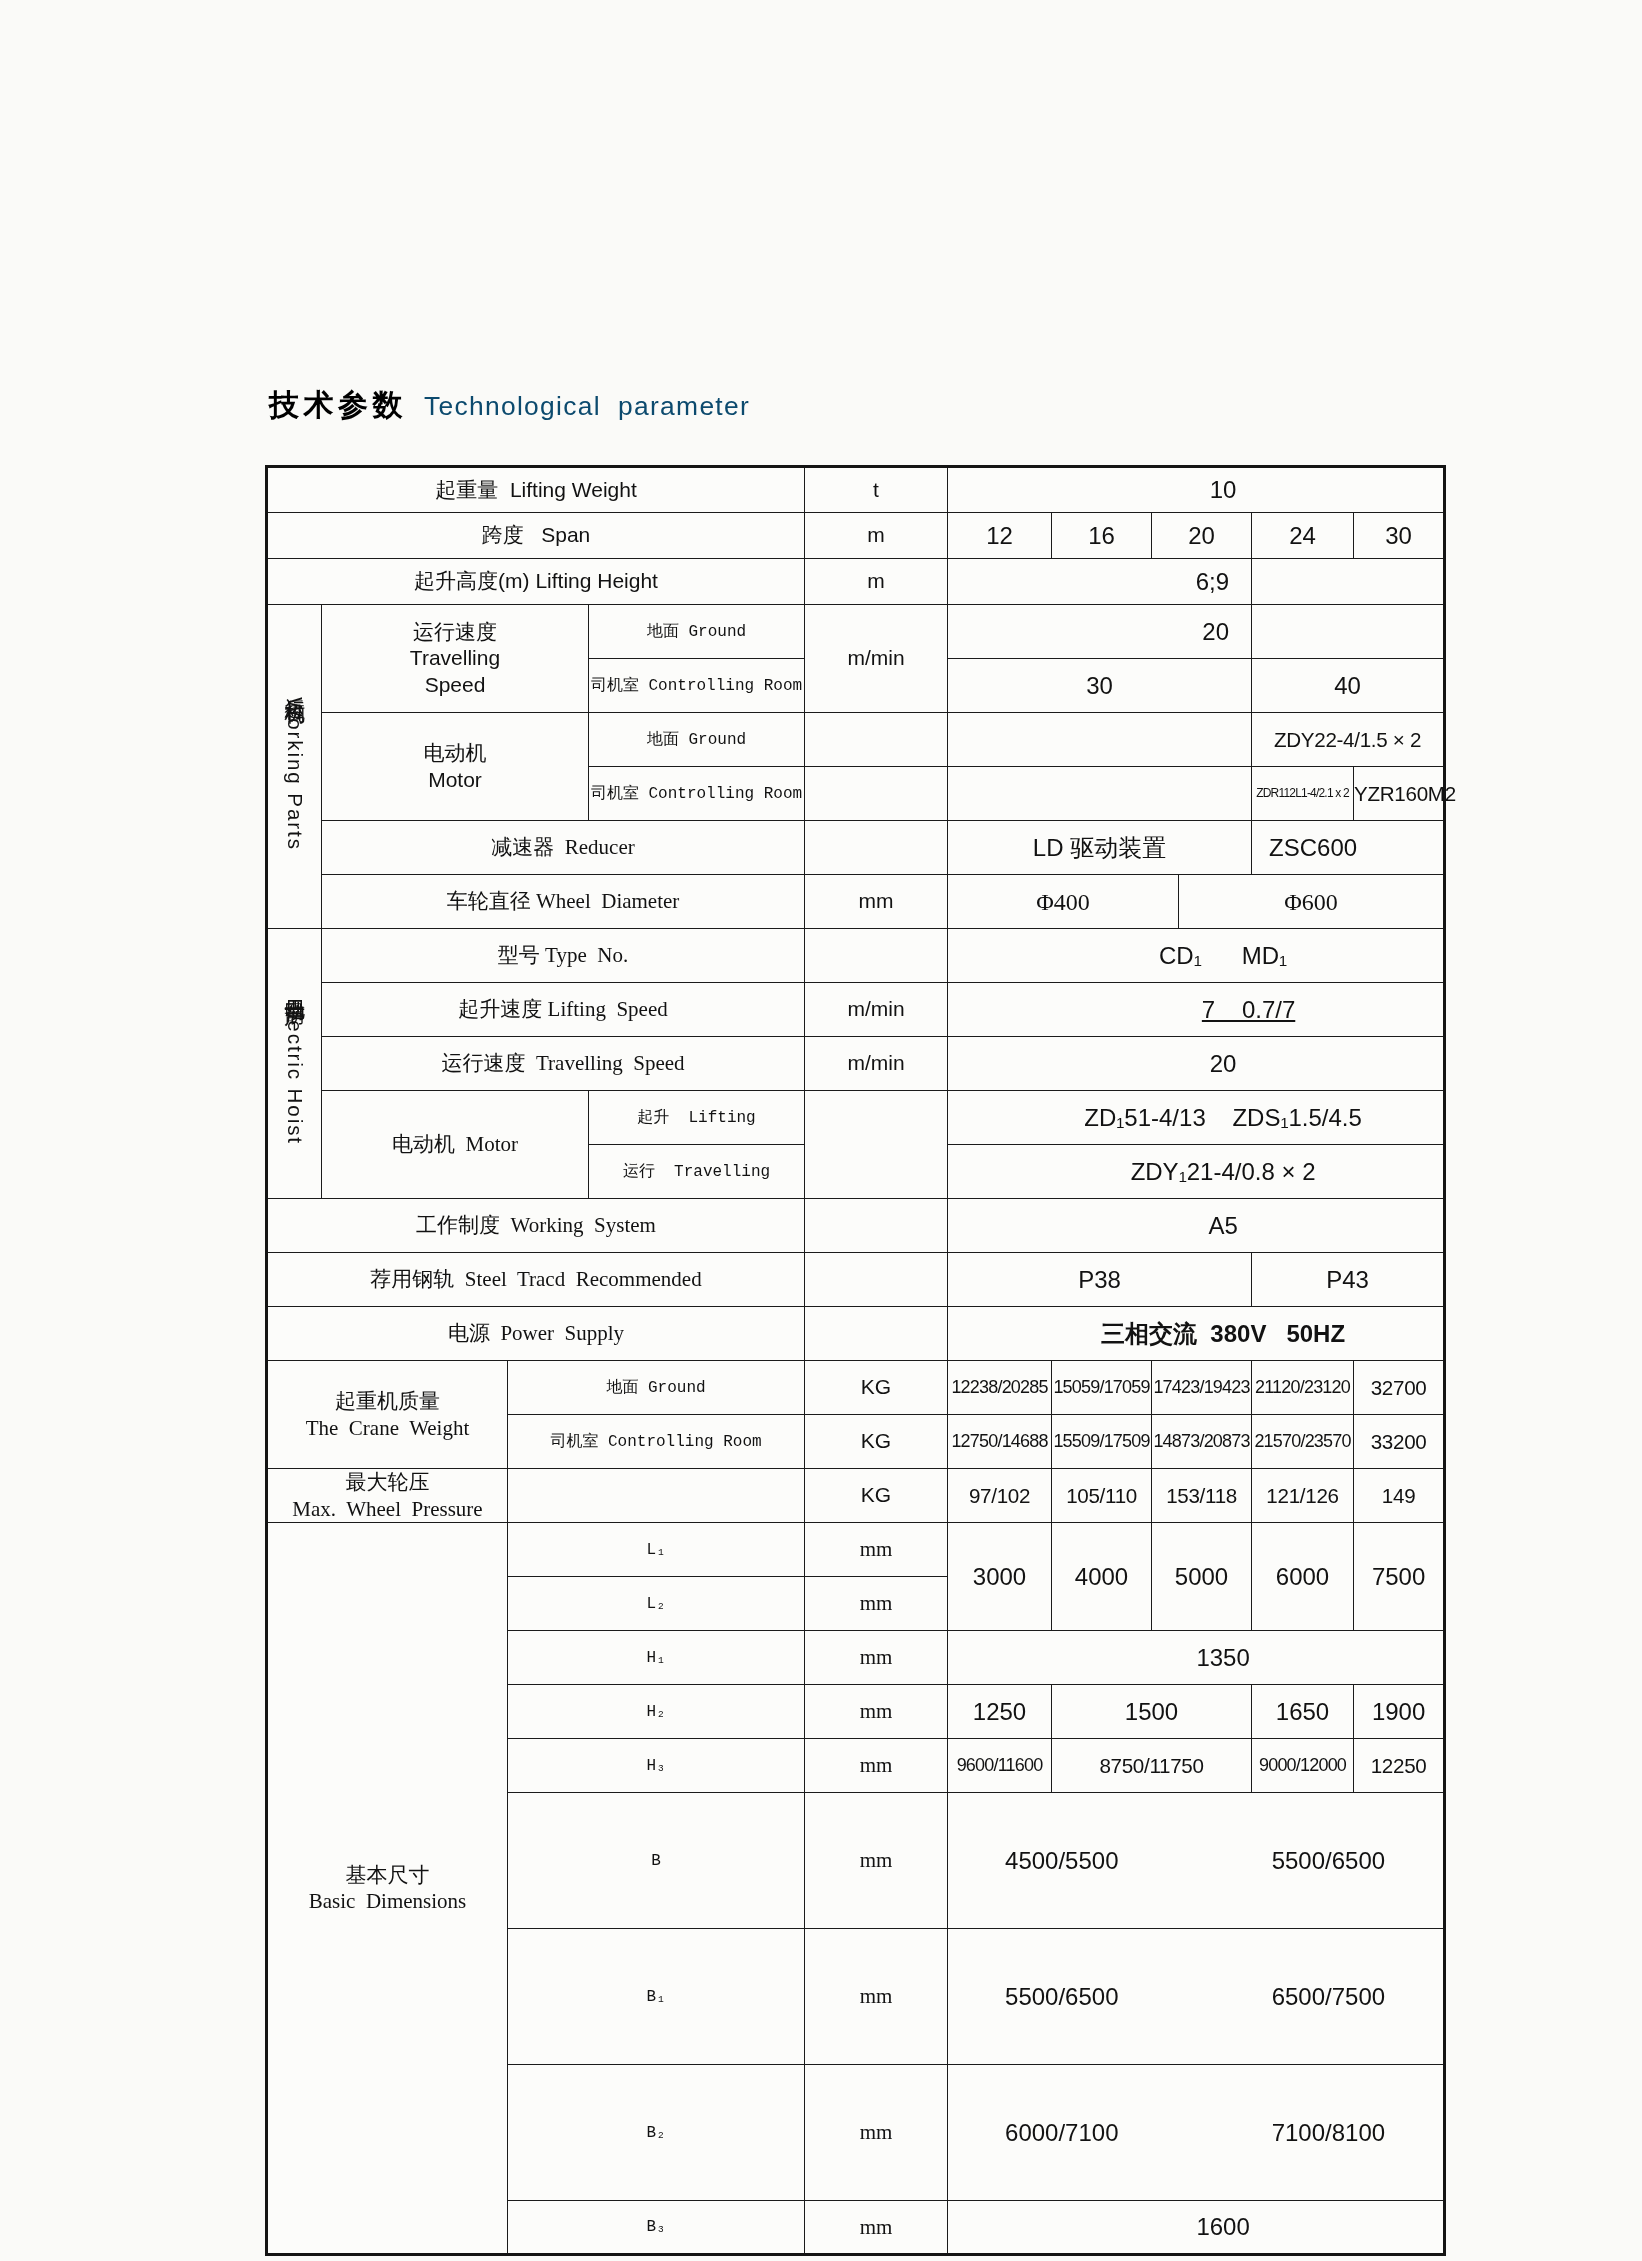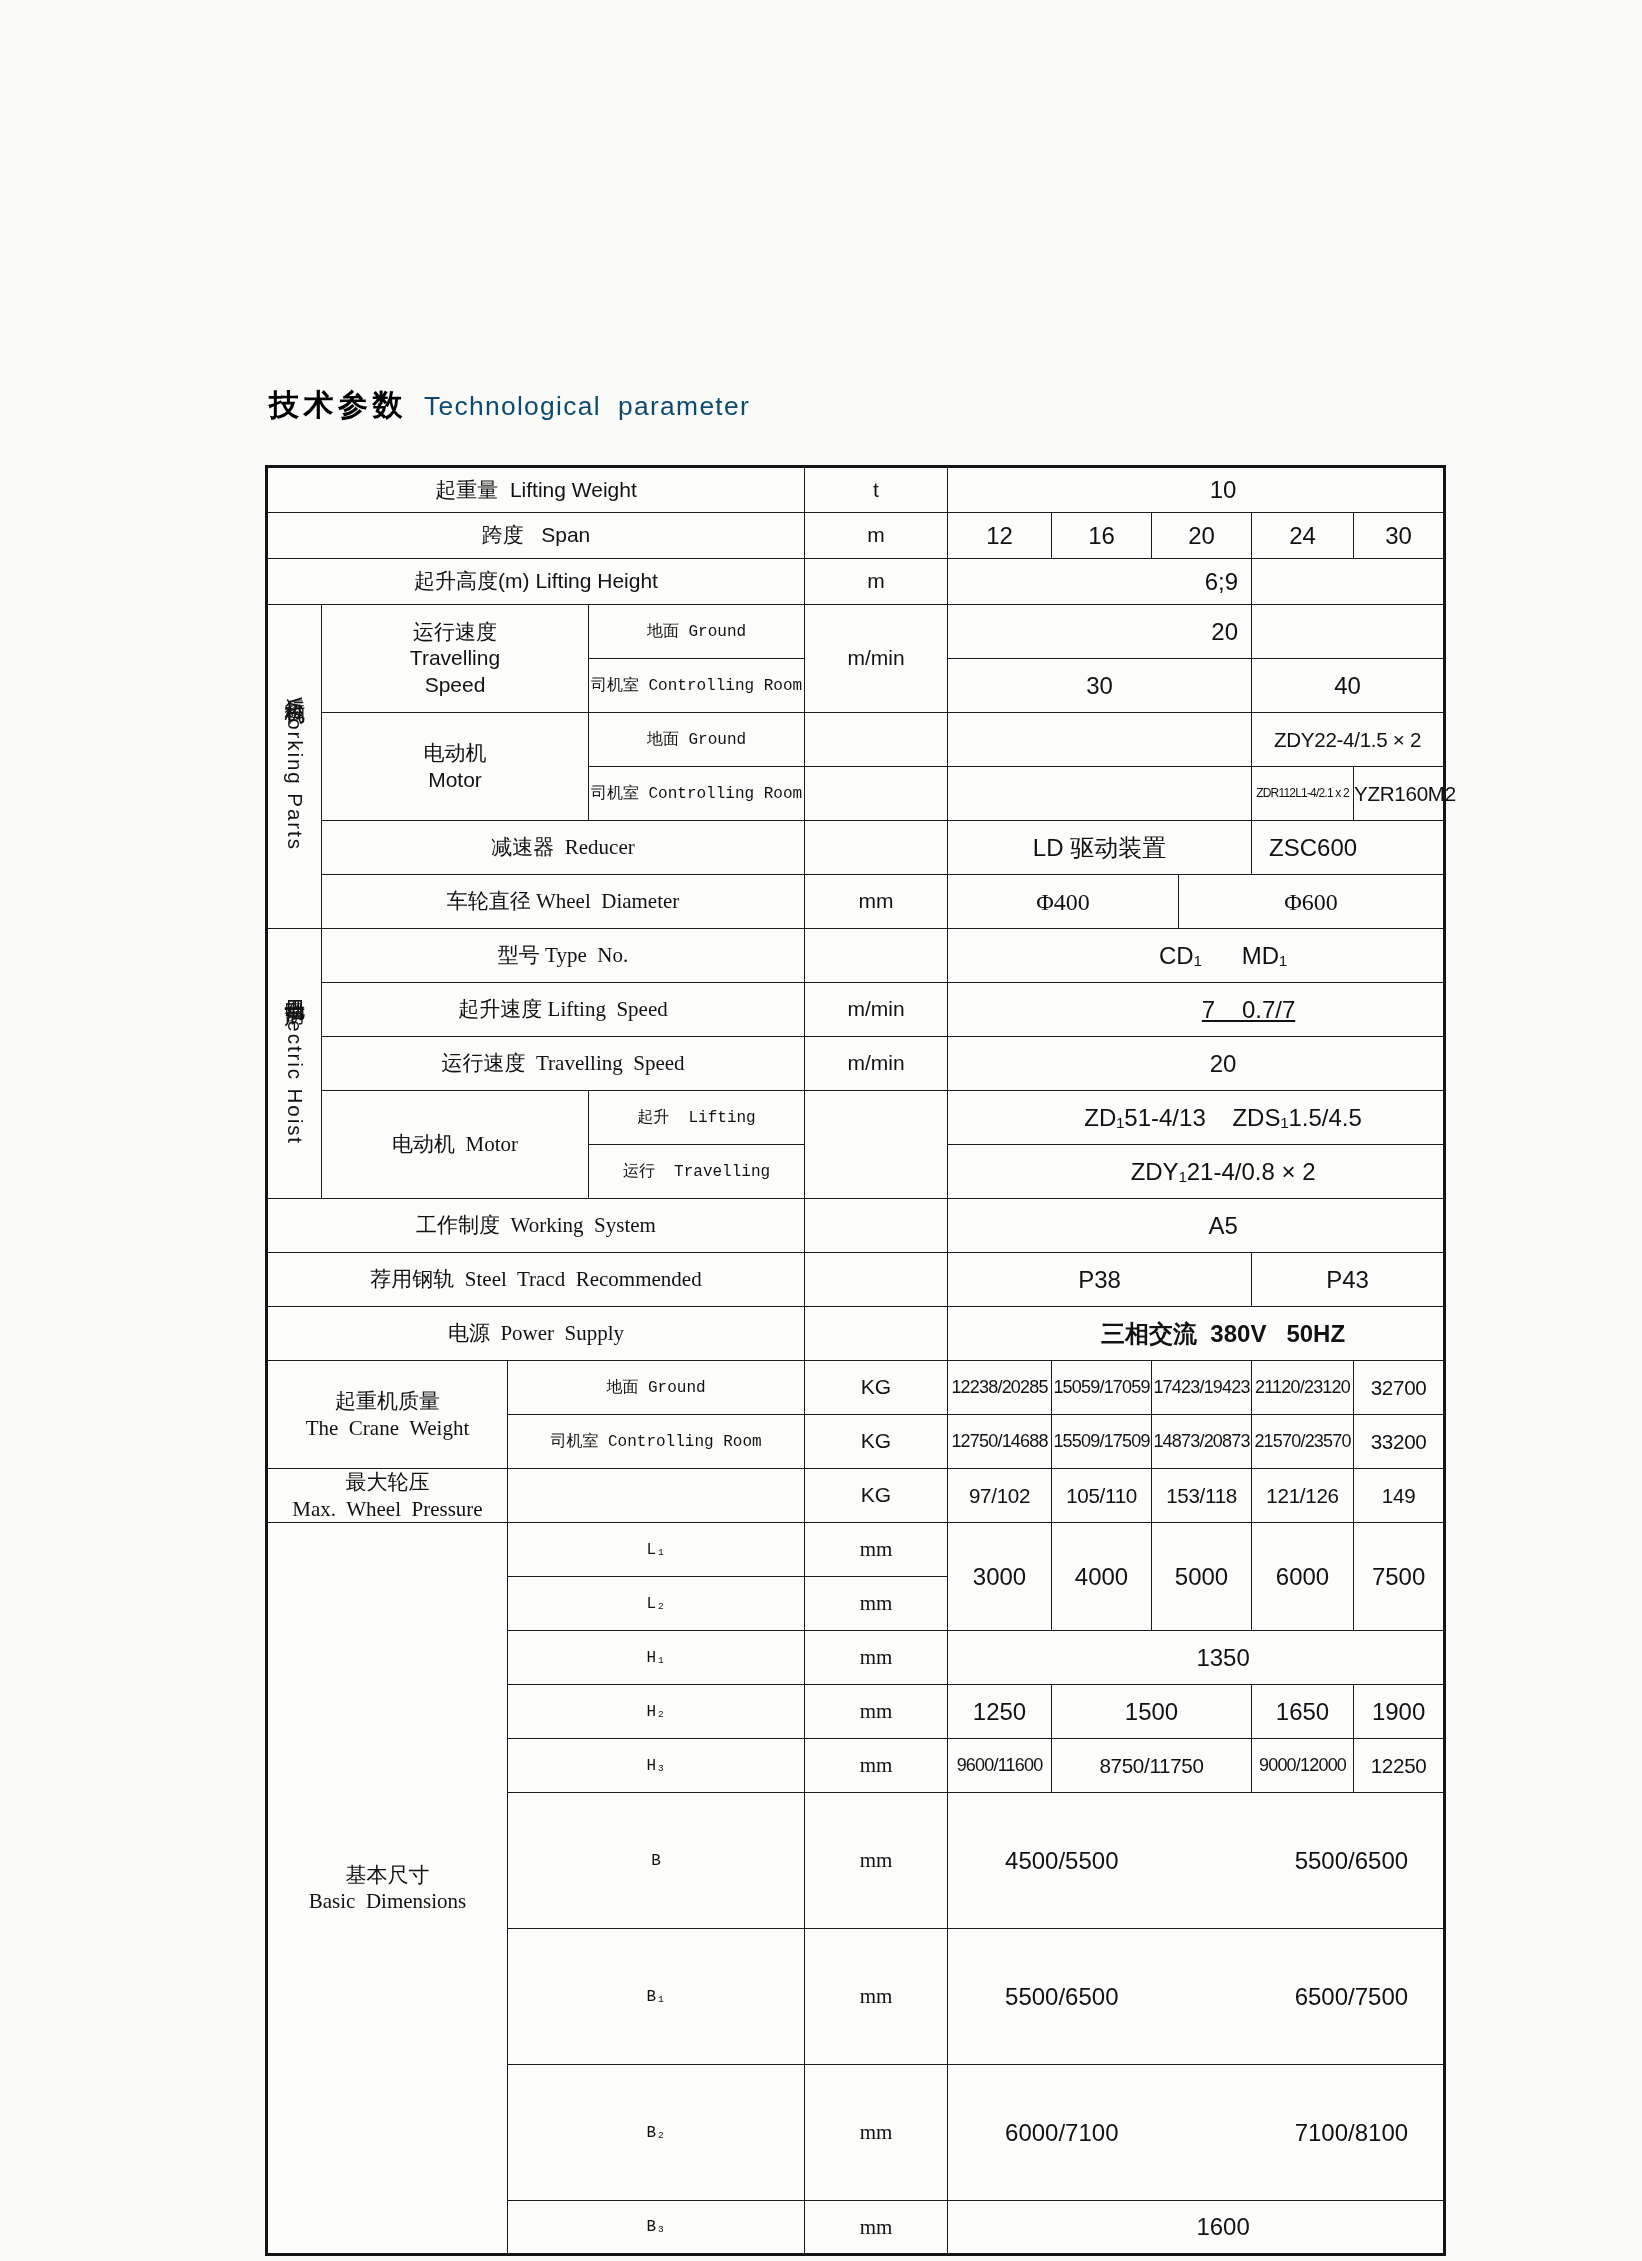--- a/index.html
+++ b/index.html
@@ -20,29 +20,29 @@
 
   .serif{font-family:"Liberation Serif",serif;}
   .lab{font-size:21px;}
   .sub{font-size:16px;font-family:Liberation Mono, monospace;}
   .unit{font-size:21px;}
   .val{font-size:24px;}
   .mid{font-size:20.6px;letter-spacing:-0.3px;}
   .sm{font-size:18px;letter-spacing:-0.8px;}
   .xs{font-size:12px;letter-spacing:-0.8px;}
   .bold{font-weight:700;}
-  .ar{text-align:right;padding-right:13px;}
+  .ar{text-align:right;padding-right:22px;}
   .al{text-align:left;padding-left:17px;}
   .sh1{padding-left:55px;}
   .sh2{padding-left:106px;text-decoration:underline;}
 
   .vg .vtext{writing-mode:vertical-rl;text-orientation:mixed;margin:0 auto;
              font-size:20.6px;letter-spacing:1.9px;line-height:1;}
   .two{display:flex;justify-content:space-between;align-items:flex-end;
-       padding:0 35px 0 57px;}
+       padding:0 58px 0 57px;}
   .two span{font-size:24px;}
 </style>
 </head>
 <body>
 
 <div class="page">
 
   <h1 class="doc-title"><span class="t-zh">技术参数</span><span class="t-en">Technological  parameter</span></h1>
 
   <table class="param">

